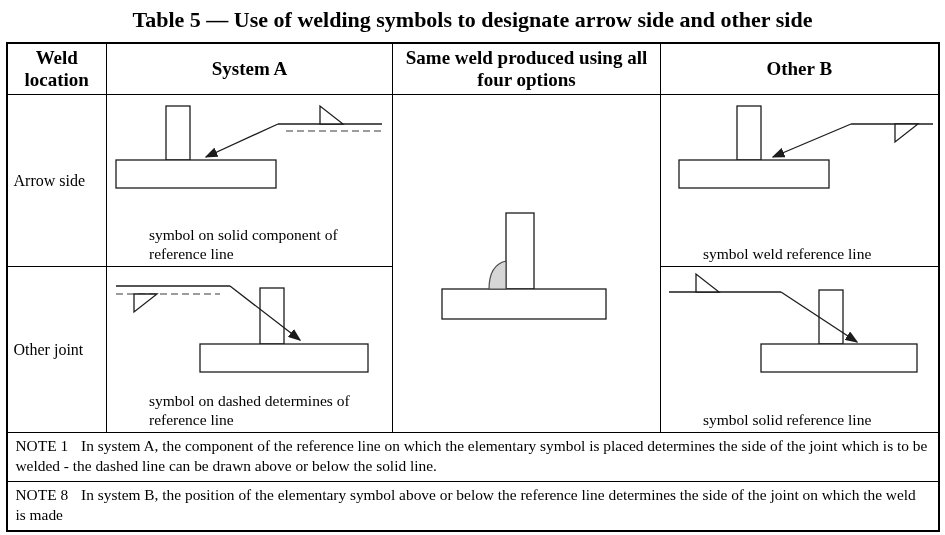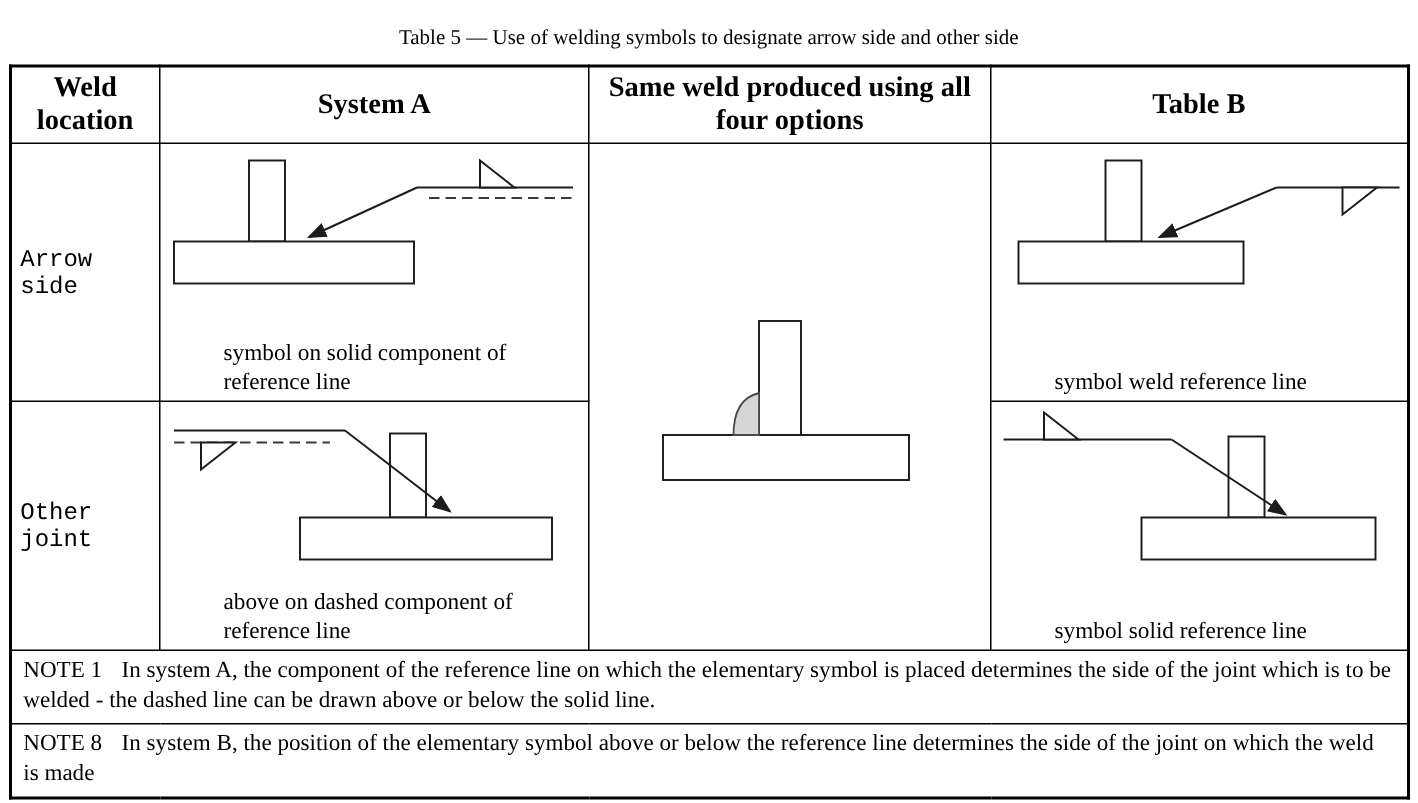--- a/index.html
+++ b/index.html
@@ -1,21 +1,21 @@
 <!DOCTYPE html>
 <html><head>
 <meta charset="utf-8">
 <style>
   html,body{margin:0;padding:0;background:#ffffff;}
   .page{width:945px;height:535px;background:#fff;font-family:"Liberation Serif","DejaVu Serif",serif;color:#000;overflow:hidden;}
-  .title{text-align:center;font-weight:normal;font-size:14px;padding-top:18px;}
+  .title{text-align:center;font-weight:bold;font-size:22px;padding-top:7px;}
   table.tbl{border-collapse:collapse;table-layout:fixed;width:934px;margin:9px auto 0 auto;border:2px solid #000;}
   .tbl th,.tbl td{border:1.5px solid #000;padding:0;}
   .tbl th{font-size:19px;font-weight:bold;text-align:center;vertical-align:middle;height:46px;line-height:1.15;padding:2px 10px;}
-  td.rowlabel{font-size:16px;vertical-align:middle;padding:2px 4px 2px 6px;font-family:Liberation Mono, monospace;}
+  td.rowlabel{font-size:16px;vertical-align:middle;padding:2px 4px 2px 6px;}
   tr.r-arrow > td{height:167px;}
   tr.r-other > td{height:161px;}
   td.diagcell{position:relative;vertical-align:top;}
   td.diagcell svg{display:block;margin:3px auto 0 auto;}
   .caption{position:absolute;left:8px;right:6px;bottom:2px;font-size:15.5px;line-height:1.22;margin-left:34px;}
   td.midcell{vertical-align:middle;}
   td.midcell svg{display:block;margin:0 auto;}
   tr.noterow td{font-size:15.4px;line-height:1.3;padding:3px 8px 5px 8px;vertical-align:top;margin-top:28px;}
   .notelabel{margin-right:13px;}
   .plate{fill:#ffffff;stroke:#1c1c1c;stroke-width:1.3;}
@@ -37,21 +37,21 @@
       <col style="width:286px">
       <col style="width:268px">
       <col>
     </colgroup>
     <tbody>
 
     <tr>
       <th>Weld location</th>
       <th>System A</th>
       <th>Same weld produced using all four options</th>
-      <th>Table B</th>
+      <th>Other B</th>
     </tr>
 
     <tr class="r-arrow">
       <td class="rowlabel">Arrow side</td>
 
       <td class="diagcell">
         <svg width="283" height="118" viewBox="0 0 283 118" xmlns="http://www.w3.org/2000/svg">
           <defs>
             <marker id="ah1" markerWidth="13" markerHeight="10" refX="11.5" refY="5" orient="auto" markerUnits="userSpaceOnUse">
               <path d="M0,0 L13,5 L0,10 Z" fill="#1c1c1c"></path>
@@ -110,21 +110,21 @@
           </defs>
           <g>
             <rect class="plate" x="152" y="18" width="24" height="56"></rect>
             <rect class="plate" x="92" y="74" width="168" height="28"></rect>
           </g>
           <line class="ln" x1="8" y1="16" x2="122" y2="16"></line>
           <line class="dash" x1="8" y1="24" x2="112" y2="24"></line>
           <path class="sym" d="M26,24 L26,42 L49,24 Z"></path>
           <line class="ln" x1="122" y1="16" x2="192" y2="70" marker-end="url(#ah3)"></line>
         </svg>
-        <div class="caption">above on dashed component of reference line</div>
+        <div class="caption">symbol on dashed determines of reference line</div>
       </td>
 
       <td class="diagcell">
         <svg width="279" height="114" viewBox="0 0 279 114" xmlns="http://www.w3.org/2000/svg">
           <defs>
             <marker id="ah4" markerWidth="13" markerHeight="10" refX="11.5" refY="5" orient="auto" markerUnits="userSpaceOnUse">
               <path d="M0,0 L13,5 L0,10 Z" fill="#1c1c1c"></path>
             </marker>
           </defs>
           <g>

